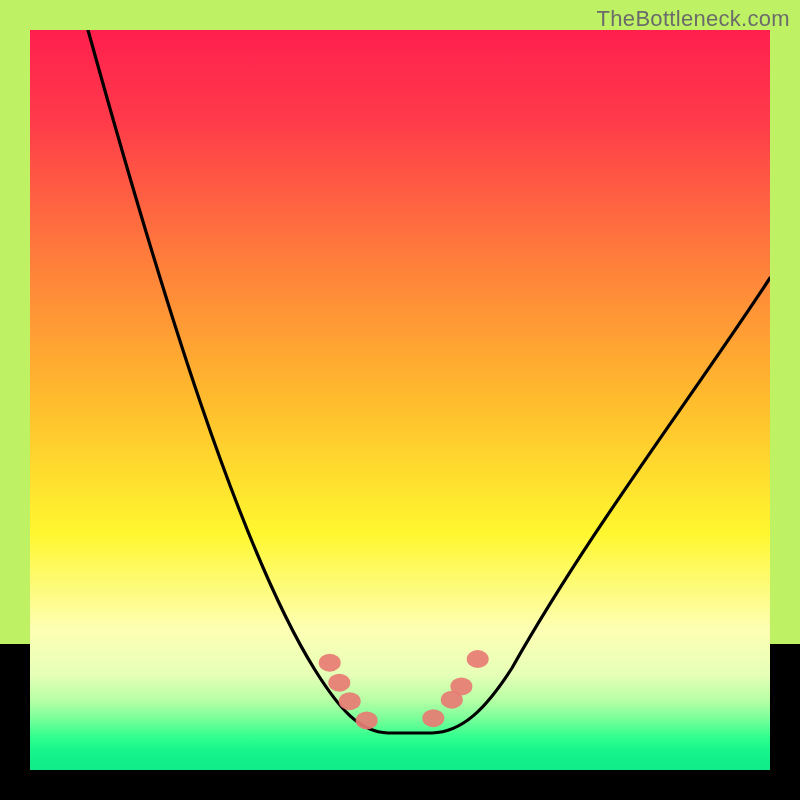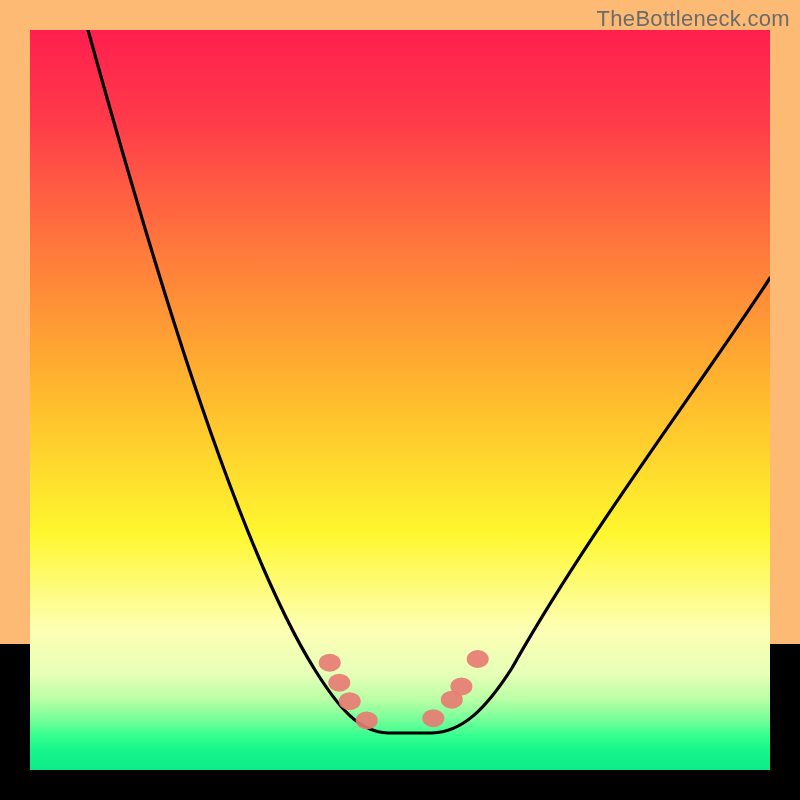--- a/index.html
+++ b/index.html
@@ -10,21 +10,21 @@
     background: #000;
     overflow: hidden;
     font-family: Arial, Helvetica, sans-serif;
   }
   .frame {
     position: absolute;
     left: 0;
     top: 0;
     width: 800px;
     height: 644px;
-    background: #fdba74;
+    background: #bef264;
   }
   .panel {
     position: absolute;
     left: 30px;
     top: 30px;
     width: 740px;
     height: 740px;
     overflow: hidden;
   }
   .gradient {

